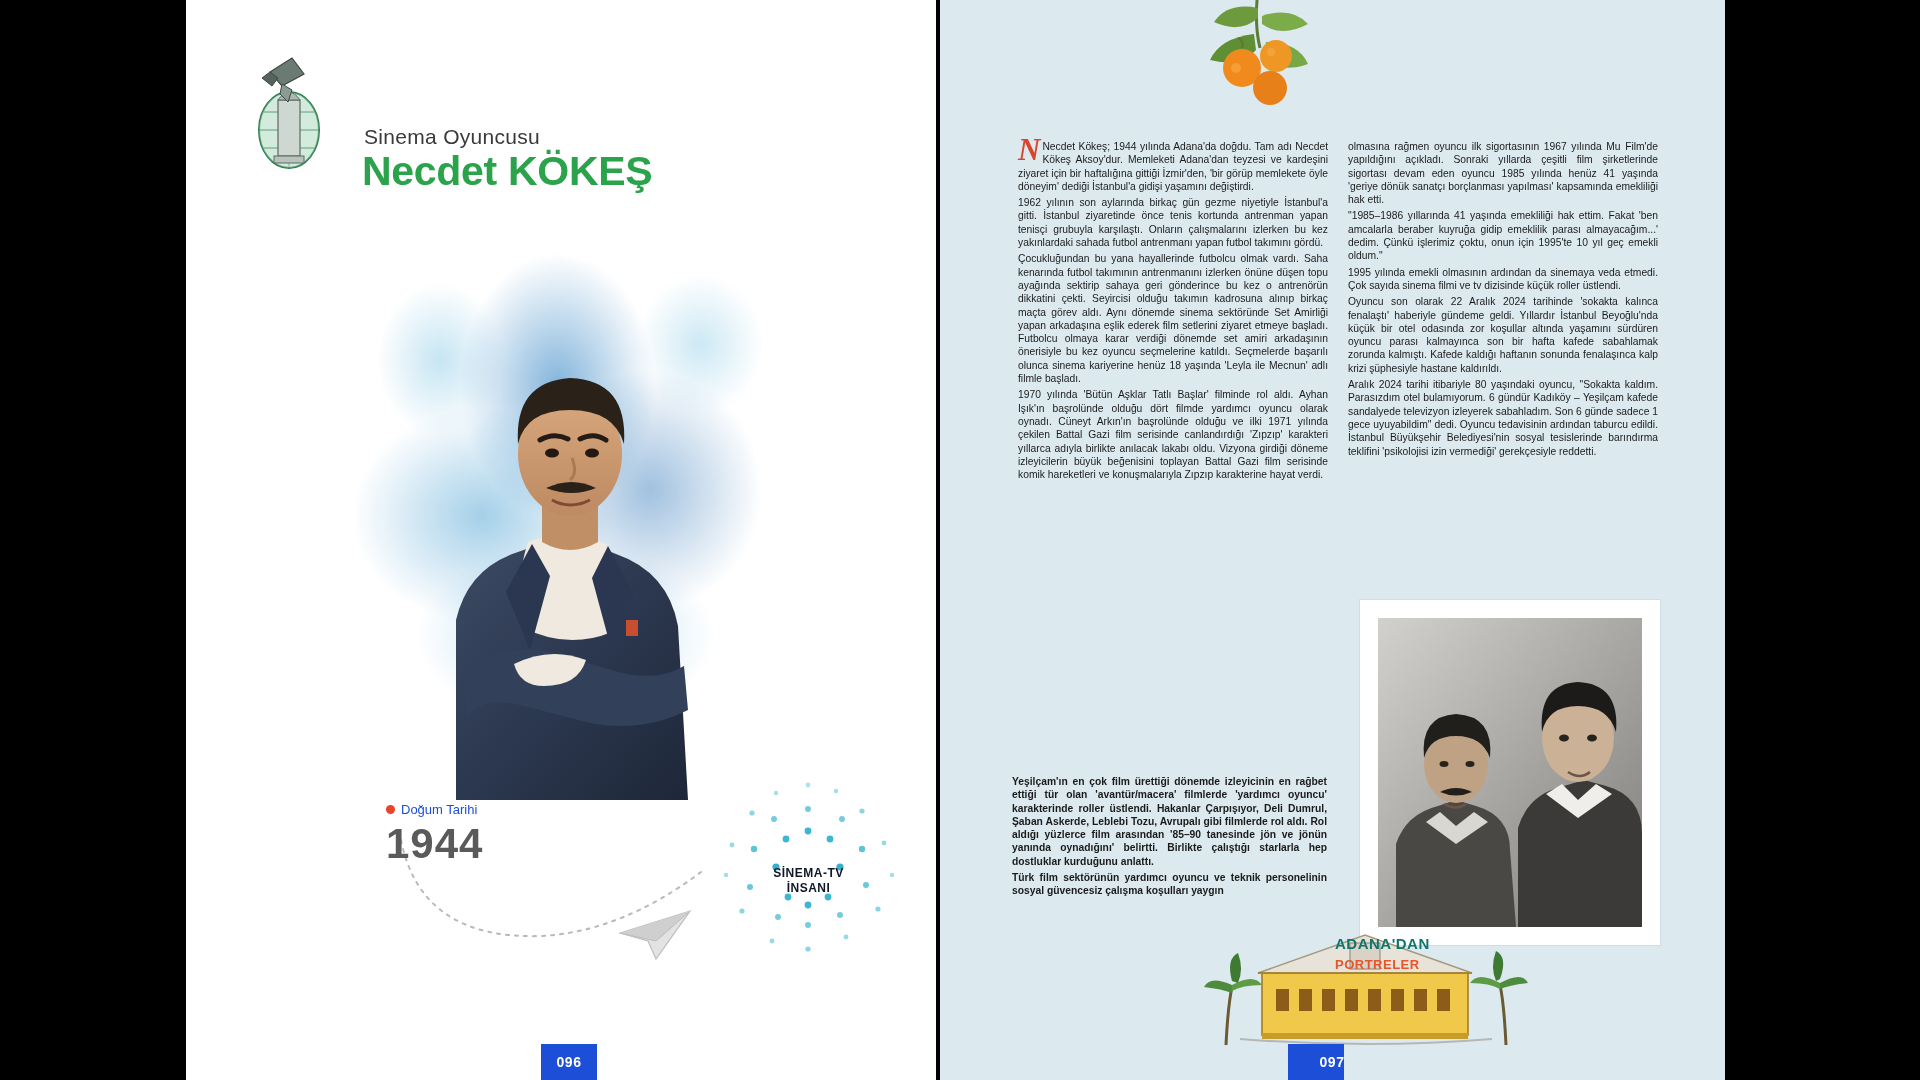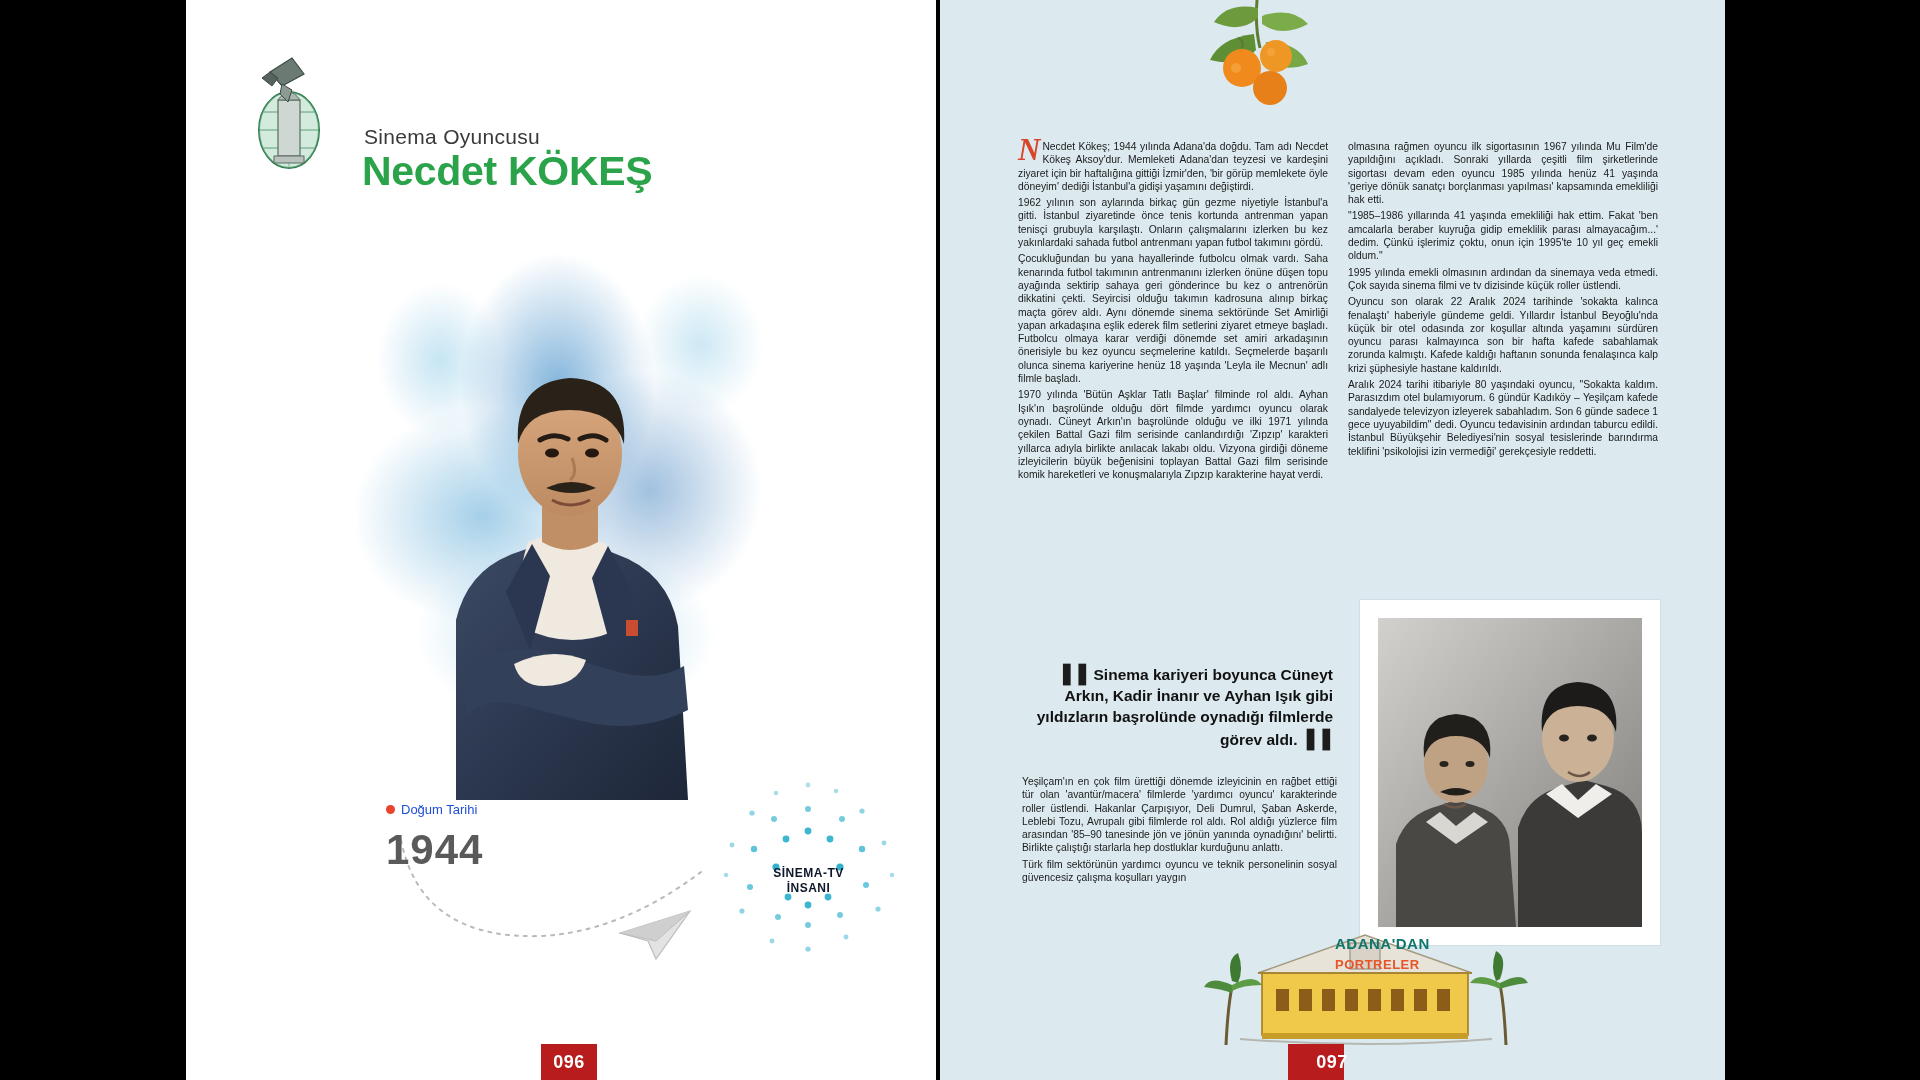--- a/index.html
+++ b/index.html
@@ -106,21 +106,21 @@
   .birth-label {
     font-size: 13px;
     color: #1d4ed8;
     vertical-align: middle;
     text-align: right;
   }
   .birth-year {
     font-size: 42px;
     font-weight: bold;
     color: #5a5a5a;
-    margin-top: 8px;
+    margin-top: 2px;
     letter-spacing: 1px;
   }
   .dotted-arc {
     position: absolute;
     left: 205px; top: 830px;
     width: 320px; height: 120px;
   }
   .paper-plane {
     position: absolute;
     left: 430px; top: 905px;
@@ -141,23 +141,23 @@
     font-weight: bold;
     color: #0f172a;
     letter-spacing: 0.5px;
     line-height: 15px;
   }
 
   .folio {
     position: absolute;
     bottom: 0;
     width: 56px; height: 36px;
-    background: #b91c1c;
+    background: #1d4ed8;
     color: #fff;
-    font-size: 18px;
+    font-size: 14px;
     font-weight: bold;
     display: flex;
     align-items: center;
     justify-content: center;
     letter-spacing: 0.5px;
   }
   #folio-left { left: 355px; }
   #folio-right { left: 348px; padding-left: 32px; }
 
   
@@ -207,22 +207,23 @@
     text-align: right;
   }
   .qmark {
     color: #1c1c1c;
     font-weight: bold;
     font-size: 21px;
     letter-spacing: -2px;
   }
   .after-quote {
     position: absolute;
-    left: 82px; top: 775px;
+    left: 72px; top: 775px;
     width: 315px;
+    font-weight: bold;
   }
 
   .photo-frame {
     position: absolute;
     left: 420px; top: 600px;
     width: 300px; height: 345px;
     background: #ffffff;
     padding: 18px;
     box-shadow: 0 0 0 1px #cfdfe6;
   }
@@ -431,25 +432,20 @@
       </div>
       <div class="col">
         <p class="body-text">olmasına rağmen oyuncu ilk sigortasının 1967 yılında Mu Film'de yapıldığını açıkladı. Sonraki yıllarda çeşitli film şirketlerinde sigortası devam eden oyuncu 1985 yılında henüz 41 yaşında 'geriye dönük sanatçı borçlanması yapılması' kapsamında emekliliği hak etti.</p>
         <p class="body-text">"1985–1986 yıllarında 41 yaşında emekliliği hak ettim. Fakat 'ben amcalarla beraber kuyruğa gidip emeklilik parası almayacağım...' dedim. Çünkü işlerimiz çoktu, onun için 1995'te 10 yıl geç emekli oldum."</p>
         <p class="body-text">1995 yılında emekli olmasının ardından da sinemaya veda etmedi. Çok sayıda sinema filmi ve tv dizisinde küçük roller üstlendi.</p>
         <p class="body-text">Oyuncu son olarak 22 Aralık 2024 tarihinde 'sokakta kalınca fenalaştı' haberiyle gündeme geldi. Yıllardır İstanbul Beyoğlu'nda küçük bir otel odasında zor koşullar altında yaşamını sürdüren oyuncu parası kalmayınca son bir hafta kafede sabahlamak zorunda kalmıştı. Kafede kaldığı haftanın sonunda fenalaşınca kalp krizi şüphesiyle hastane kaldırıldı.</p>
         <p class="body-text">Aralık 2024 tarihi itibariyle 80 yaşındaki oyuncu, "Sokakta kaldım. Parasızdım otel bulamıyorum. 6 gündür Kadıköy – Yeşilçam kafede sandalyede televizyon izleyerek sabahladım. Son 6 günde sadece 1 gece uyuyabildim" dedi. Oyuncu tedavisinin ardından taburcu edildi. İstanbul Büyükşehir Belediyesi'nin sosyal tesislerinde barındırma teklifini 'psikolojisi izin vermediği' gerekçesiyle reddetti.</p>
       </div>
     </div>
 
-    <div class="pullquote">
-      <span class="qmark">❚❚</span>
-      <span>Sinema kariyeri boyunca Cüneyt Arkın, Kadir İnanır ve Ayhan Işık gibi yıldızların başrolünde oynadığı filmlerde görev aldı.</span>
-      <span class="qmark">❚❚</span>
-    </div>
 
     <div class="after-quote">
       <p class="body-text">Yeşilçam'ın en çok film ürettiği dönemde izleyicinin en rağbet ettiği tür olan 'avantür/macera' filmlerde 'yardımcı oyuncu' karakterinde roller üstlendi. Hakanlar Çarpışıyor, Deli Dumrul, Şaban Askerde, Leblebi Tozu, Avrupalı gibi filmlerde rol aldı. Rol aldığı yüzlerce film arasından '85–90 tanesinde jön ve jönün yanında oynadığını' belirtti. Birlikte çalıştığı starlarla hep dostluklar kurduğunu anlattı.</p>
       <p class="body-text">Türk film sektörünün yardımcı oyuncu ve teknik personelinin sosyal güvencesiz çalışma koşulları yaygın</p>
     </div>
 
     <div class="photo-frame">
       <div class="photo-inner">
         <svg viewBox="0 0 264 309" width="100%" height="100%" preserveAspectRatio="none">
           <rect width="264" height="309" fill="#b5b4b0"></rect>

